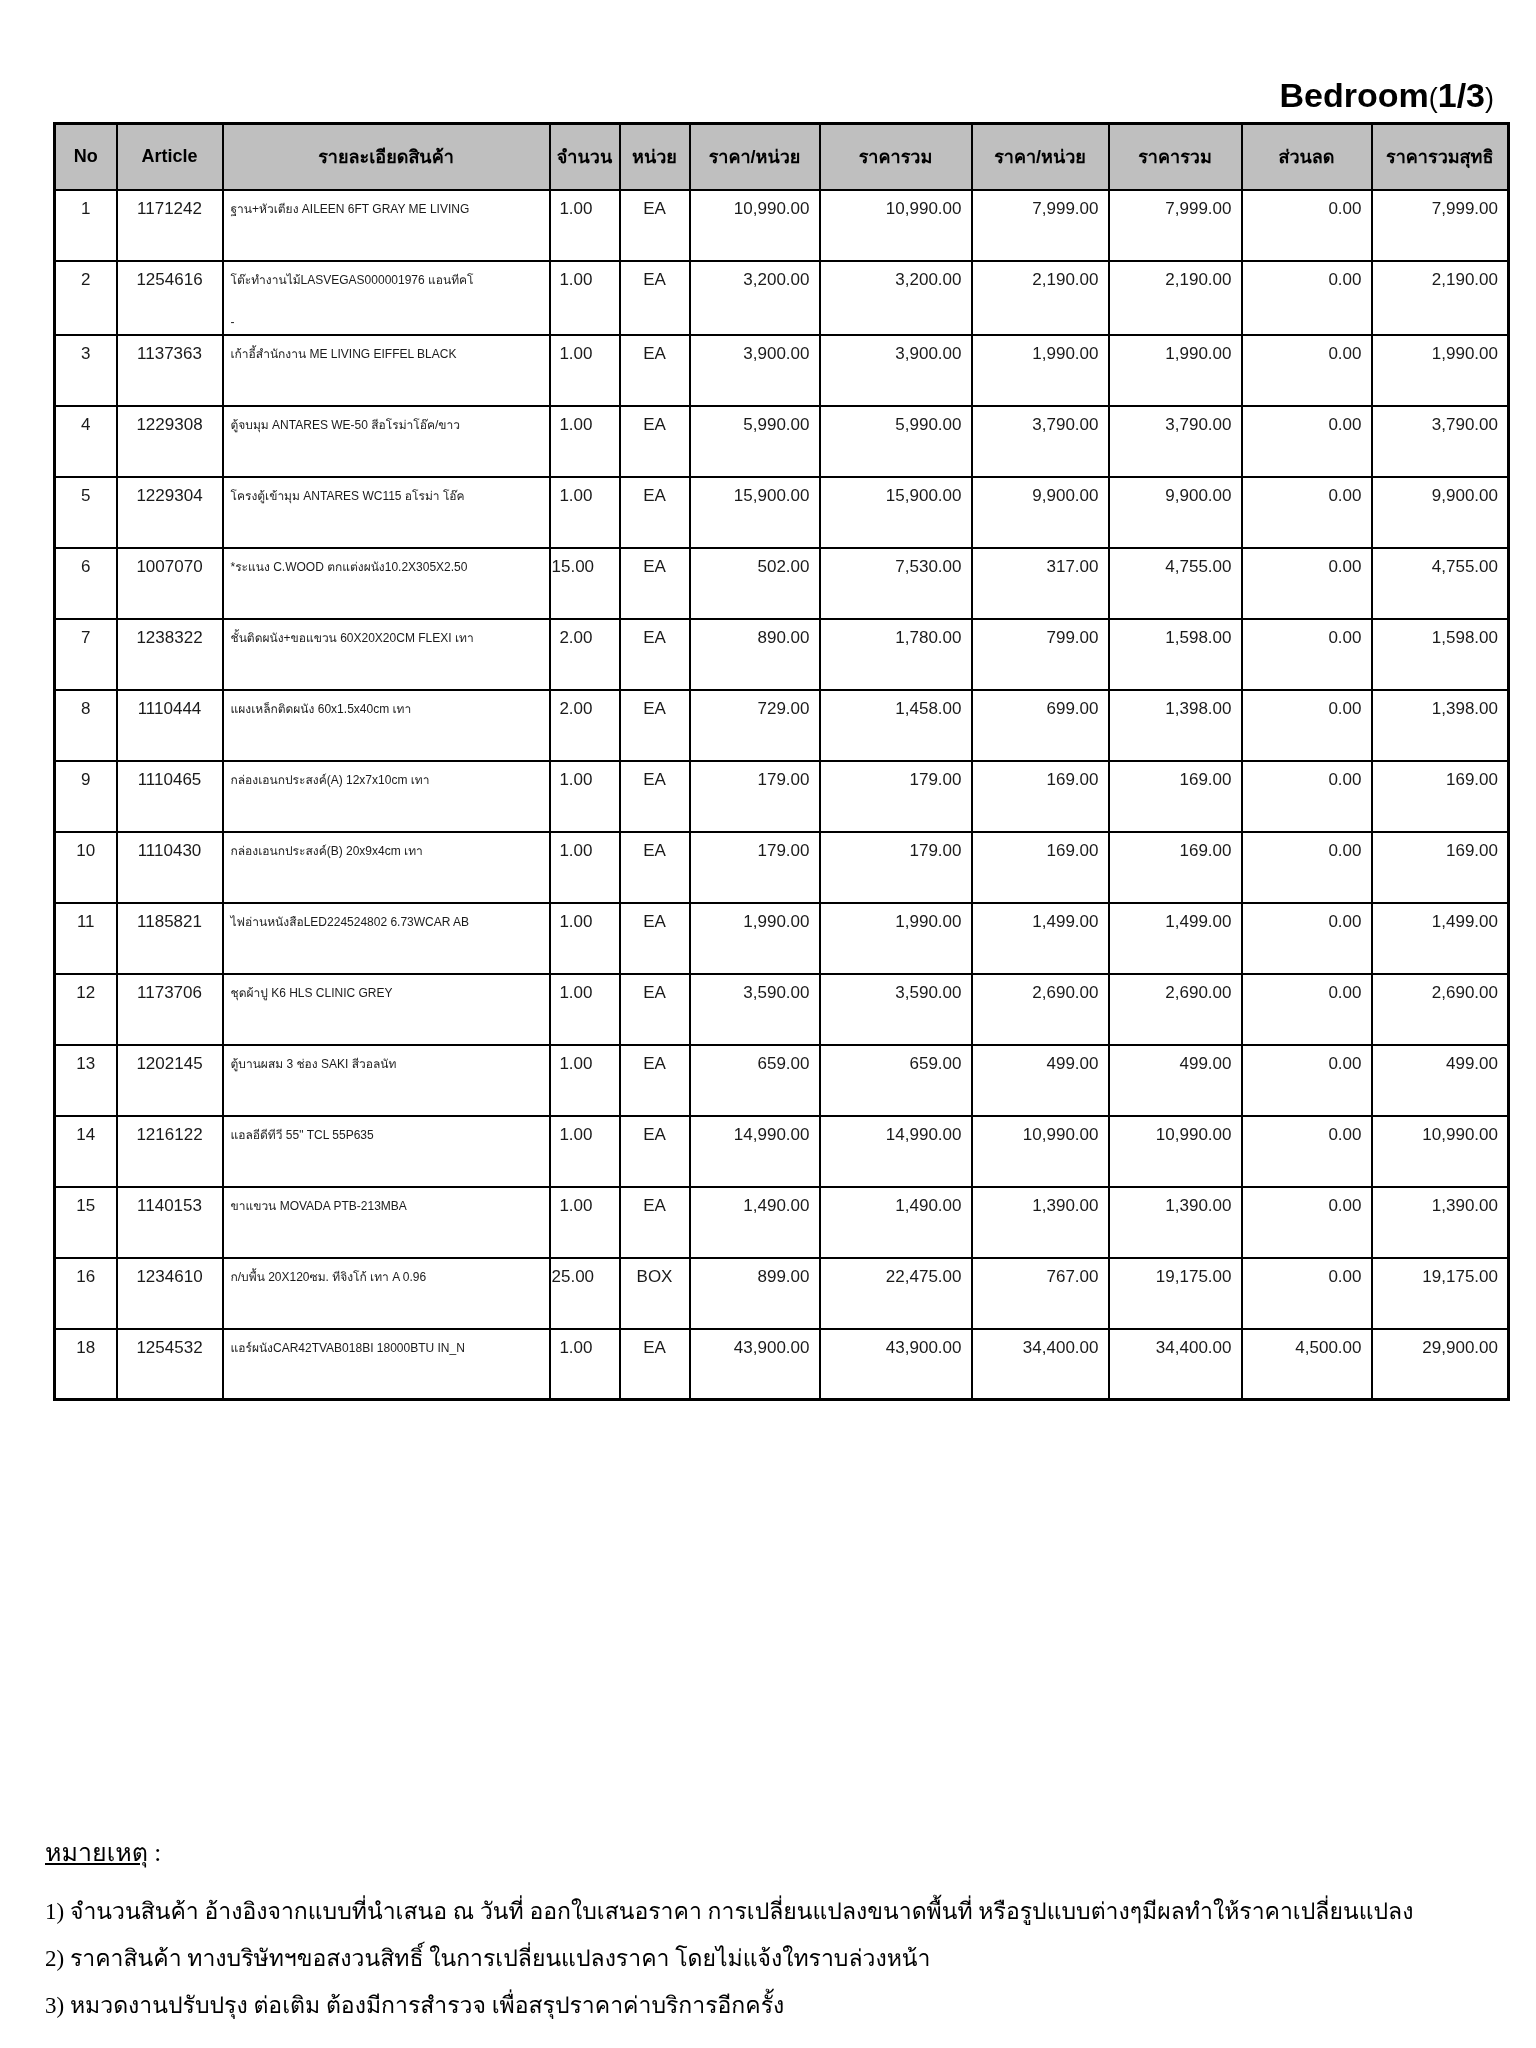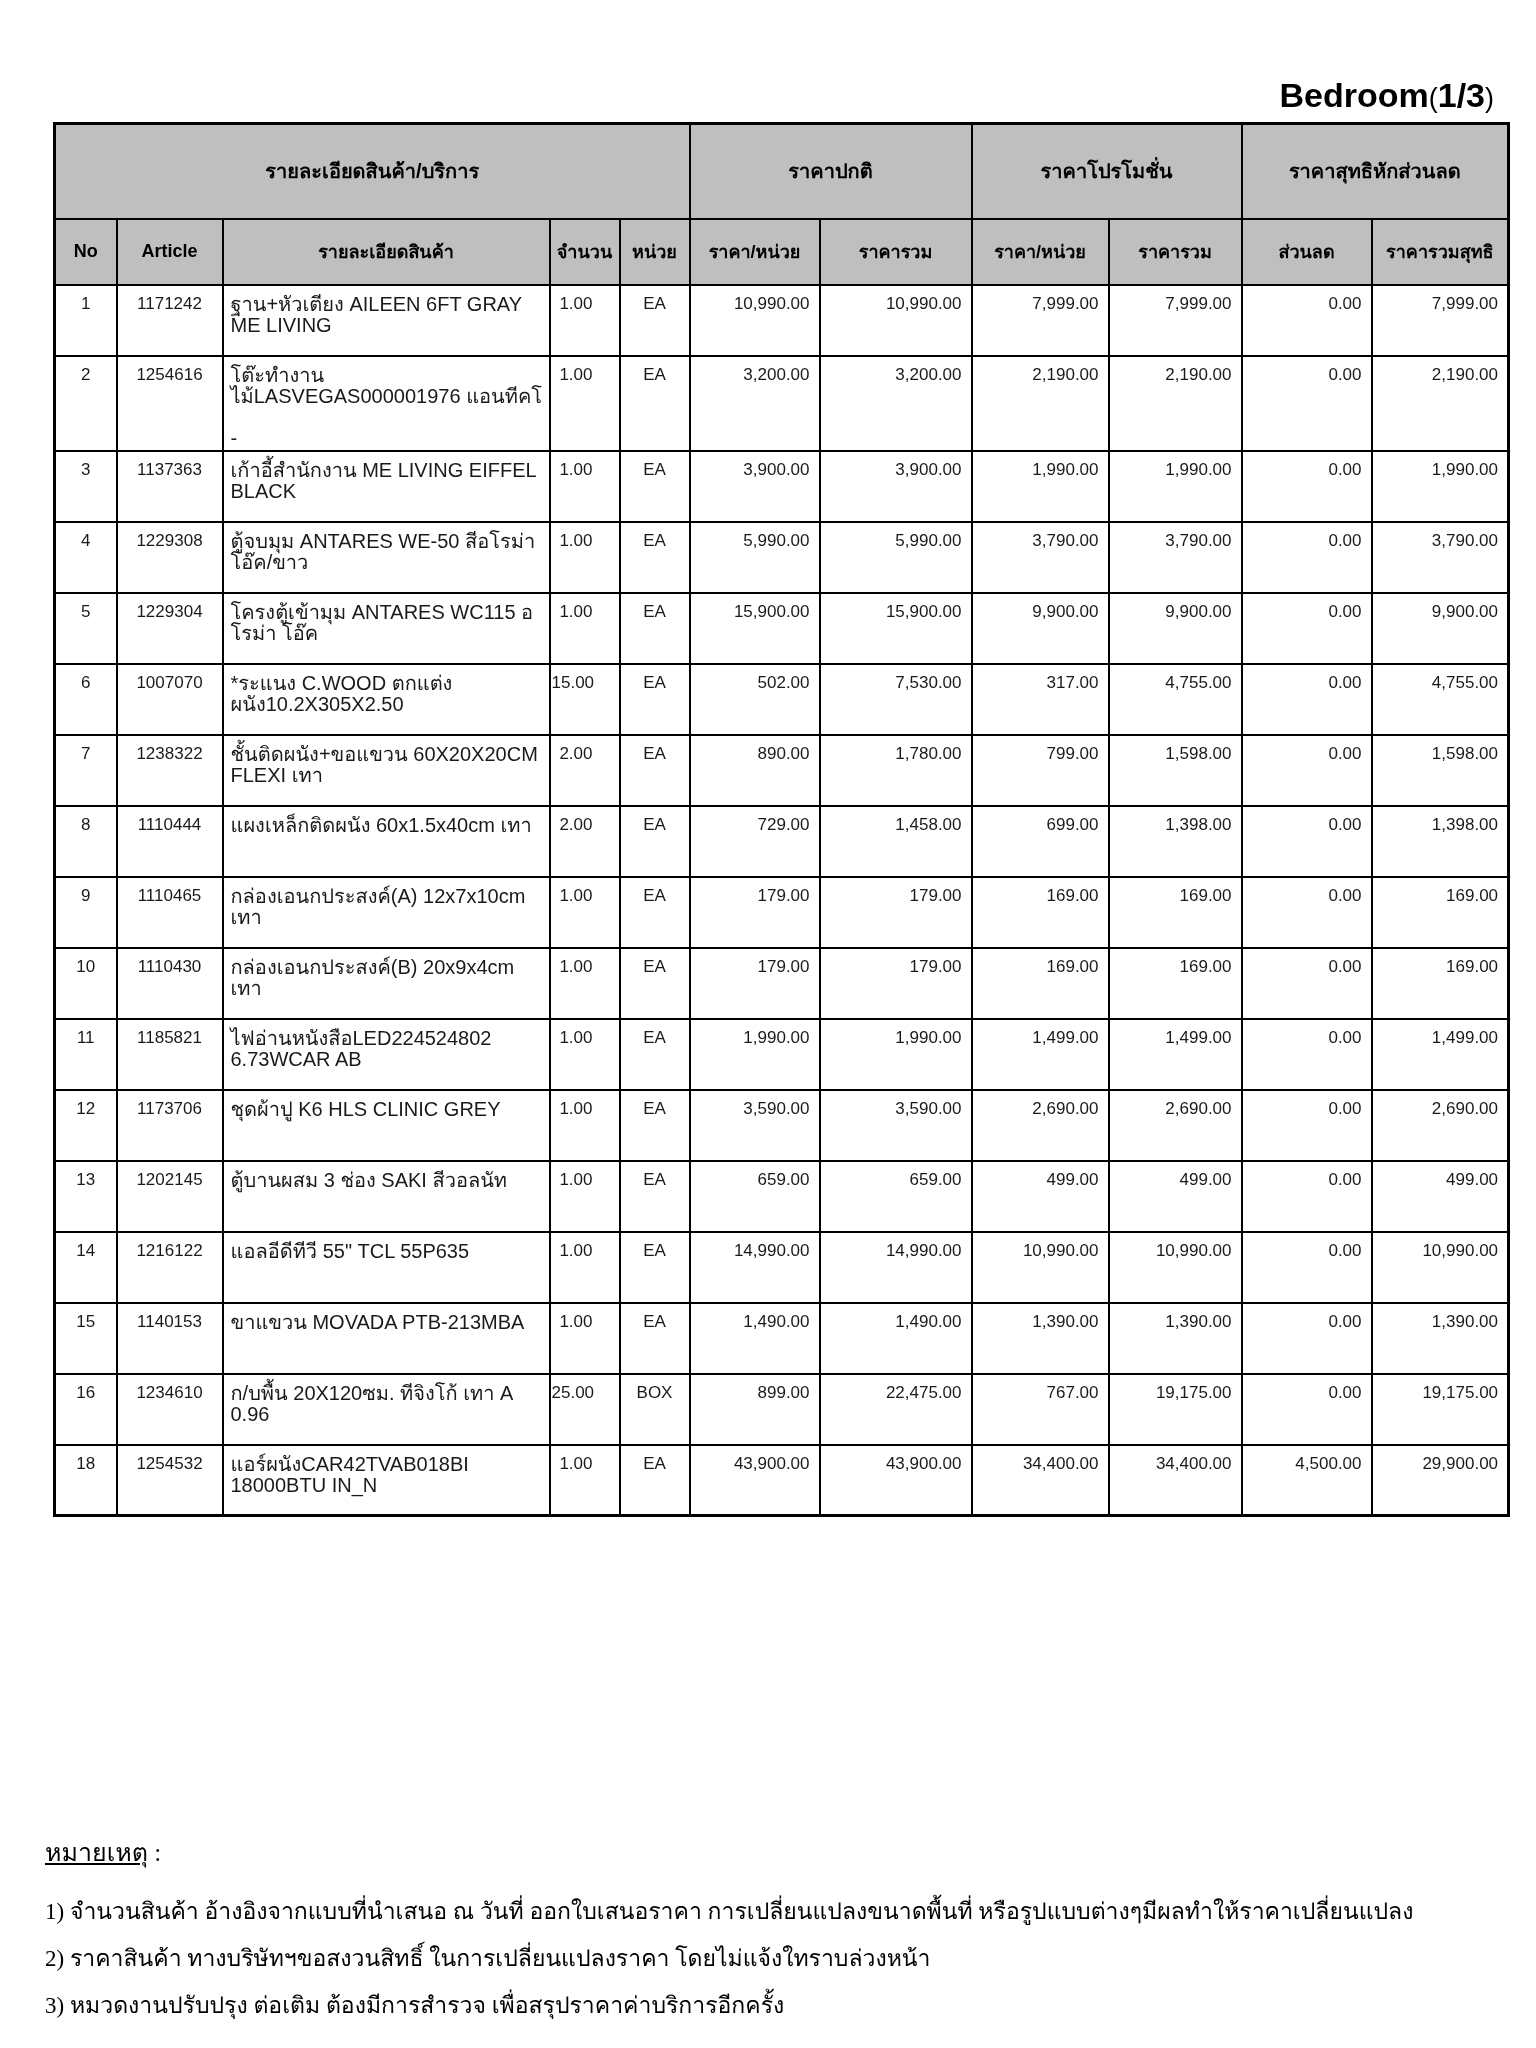--- a/index.html
+++ b/index.html
@@ -28,21 +28,21 @@
   th.col{
     height:66px;background:#bfbfbf;font-size:18px;font-weight:700;
     text-align:center;vertical-align:middle;color:#000;margin-top:24px;
   }
   td.cell{
     height:71px;vertical-align:top;padding-top:8px;font-size:17px;color:#1a1a1a;
   }
   td.c-no{text-align:center;}
   td.c-article{text-align:center;}
   td.c-desc{
-    text-align:left;padding-left:7px;padding-right:2px;font-size:20px;
+    text-align:left;padding-left:7px;padding-right:2px;font-size:12px;
     white-space:pre-line;line-height:21px;
   }
   td.c-qty{text-align:right;padding-right:26px;}
   td.c-unit{text-align:center;}
   td.c-money{text-align:right;padding-right:9px;}
   .notes{
     position:absolute;left:45px;top:1832px;width:1460px;color:#000;font-family:Liberation Serif, serif;
   }
   .notes .notes-heading{font-size:25px;margin-bottom:16px;}
   .notes .notes-heading .u{text-decoration:underline;}
@@ -66,26 +66,20 @@
         <col style="width:70px">
       <col style="width:130px">
         <col style="width:152px">
       <col style="width:137px">
         <col style="width:133px">
       <col style="width:130px">
         <col style="width:137px">
     </colgroup>
     <thead>
       <tr>
-        <th class="grp" colspan="5">รายละเอียดสินค้า/บริการ</th>
-        <th class="grp" colspan="2">ราคาปกติ</th>
-        <th class="grp" colspan="2">ราคาโปรโมชั่น</th>
-        <th class="grp" colspan="2">ราคาสุทธิหักส่วนลด</th>
-      </tr>
-      <tr>
         <th class="col">No</th>
         <th class="col">Article</th>
         <th class="col">รายละเอียดสินค้า</th>
         <th class="col">จำนวน</th>
         <th class="col">หน่วย</th>
         <th class="col">ราคา/หน่วย</th>
         <th class="col">ราคารวม</th>
         <th class="col">ราคา/หน่วย</th>
         <th class="col">ราคารวม</th>
         <th class="col">ส่วนลด</th>

